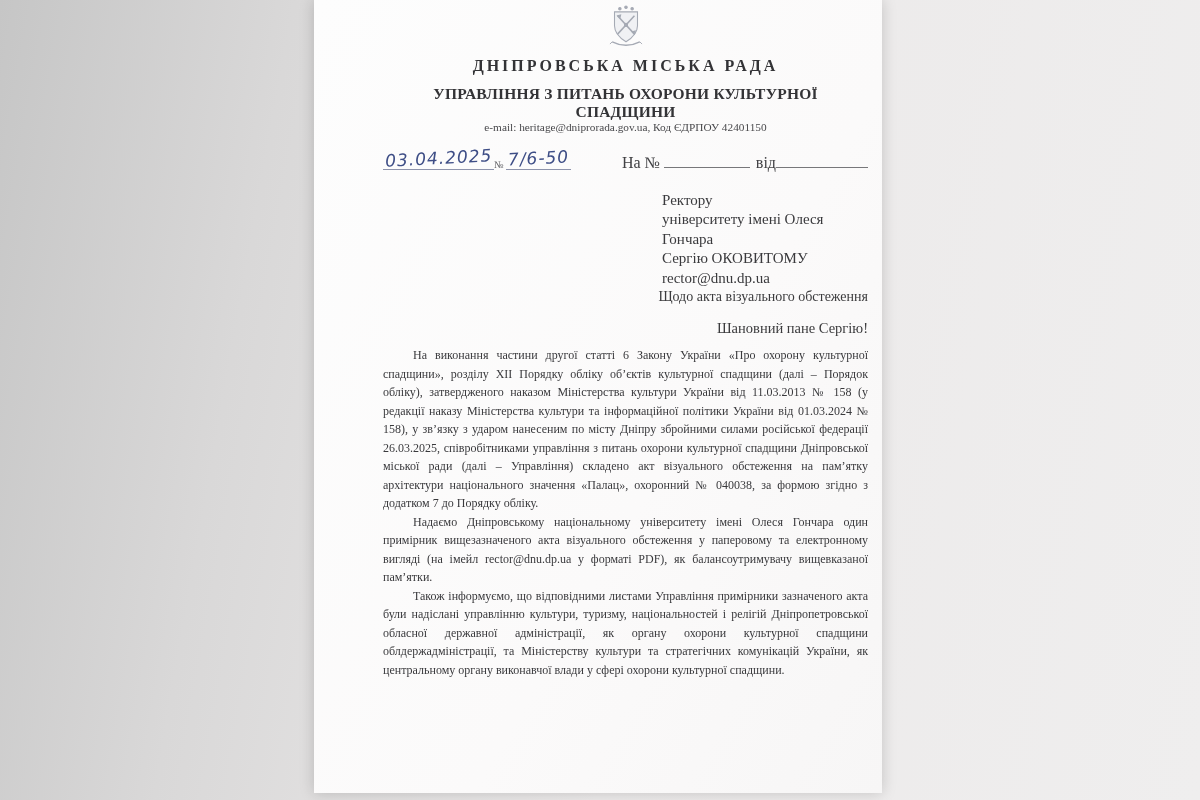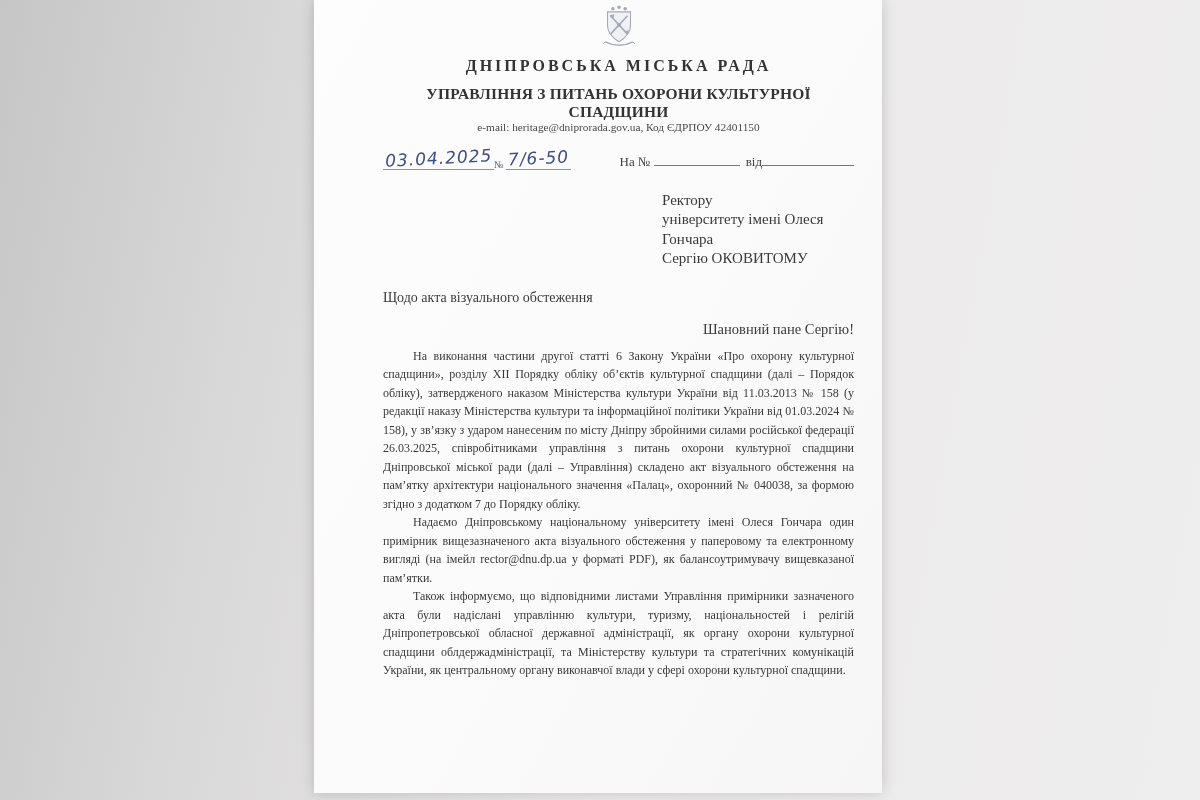--- a/index.html
+++ b/index.html
@@ -7,44 +7,44 @@
     width:1200px;height:800px;overflow:hidden;
     background:linear-gradient(100deg,#c6c6c6 0%,#d9d8d8 22%,#eceaea 55%,#efeeee 100%);
     font-family:"Liberation Serif", serif;
   }
   .scene{position:relative;width:1200px;height:800px;}
   .page{
     position:absolute;left:314px;top:0;width:568px;height:793px;
     background:linear-gradient(120deg,#fdfdfd 0%,#fbfafa 60%,#f7f6f6 100%);
     box-shadow:0 0 14px rgba(0,0,0,.18);
     box-sizing:border-box;
-    padding:5px 28px 0 69px;
+    padding:5px 14px 0 69px;
     color:#3b3b3d;
     overflow:hidden;
   }
   .emblem-wrap{text-align:center;margin:0;}
   .org1{font-size:16px;font-weight:bold;letter-spacing:3px;text-align:center;color:#333336;margin-top:2px;}
   .org2{font-size:15.5px;font-weight:bold;letter-spacing:.2px;text-align:center;color:#333336;margin-top:10px;}
   .addr{font-size:11.3px;line-height:13.5px;text-align:center;color:#48484b;}
   .refrow{display:flex;margin-top:11px;height:36px;}
   .outref{width:250px;position:relative;padding-top:2px;white-space:nowrap;}
   .hw{
     font-family:"DejaVu Sans", sans-serif;font-style:italic;
     color:#3e4e86;font-size:17px;letter-spacing:1px;
     display:inline-block;transform:rotate(-3deg);
   }
   .hwline{display:inline-block;border-bottom:1.2px solid #8d93ab;padding:0 2px 1px 2px;}
   .hwline.second{margin-left:2px;}
   .numsign{font-size:10px;color:#5a5a5e;vertical-align:bottom;}
-  .inref{margin-left:auto;font-size:13px;color:#414144;padding-top:8px;white-space:nowrap;}
+  .inref{margin-left:auto;font-size:16px;color:#414144;padding-top:8px;white-space:nowrap;}
   .blank{display:inline-block;height:11px;border-bottom:1px solid #77777a;}
   .blank.b1{width:86px;margin-right:6px;}
   .blank.b2{width:92px;}
   .recipient{margin-left:279px;margin-top:9px;font-size:15px;line-height:19.5px;color:#3a3a3d;}
-  .subject{margin-top:21px;font-size:14px;}
+  .subject{margin-top:1px;font-size:14px;text-align:right;}
   .salutation{text-align:right;margin-top:15px;margin-bottom:9px;font-size:14.5px;}
   .para{margin:0;font-size:12px;line-height:18.5px;text-align:justify;text-indent:30px;color:#39393c;}
   .attachments{margin-top:19px;font-size:14px;}
 </style>
 </head>
 <body>
 
 <div class="scene">
   <div class="page">
 
@@ -76,20 +76,21 @@
       <div class="inref">
         <span>На №</span>
         <span class="blank b1"></span><span>від</span><span class="blank b2"></span>
       </div>
     </div>
 
     <div class="recipient">
       <div>Ректору</div>
       <div>університету імені Олеся Гончара</div>
       <div>Сергію ОКОВИТОМУ</div>
+      <div>rector@dnu.dp.ua</div>
     </div>
 
     <div class="subject">Щодо акта візуального обстеження</div>
 
     <div class="salutation">Шановний пане Сергію!</div>
 
     <p class="para">На виконання частини другої статті 6 Закону України «Про охорону культурної спадщини», розділу XII Порядку обліку об’єктів культурної спадщини (далі – Порядок обліку), затвердженого наказом Міністерства культури України від 11.03.2013 № 158 (у редакції наказу Міністерства культури та інформаційної політики України від 01.03.2024 № 158), у зв’язку з ударом нанесеним по місту Дніпру збройними силами російської федерації 26.03.2025, співробітниками управління з питань охорони культурної спадщини Дніпровської міської ради (далі – Управління) складено акт візуального обстеження на пам’ятку архітектури національного значення «Палац», охоронний № 040038, за формою згідно з додатком 7 до Порядку обліку.</p>
     <p class="para">Надаємо Дніпровському національному університету імені Олеся Гончара один примірник вищезазначеного акта візуального обстеження у паперовому та електронному вигляді (на імейл rector@dnu.dp.ua у форматі PDF), як балансоутримувачу вищевказаної пам’ятки.</p>
     <p class="para">Також інформуємо, що відповідними листами Управління примірники зазначеного акта були надіслані управлінню культури, туризму, національностей і релігій Дніпропетровської обласної державної адміністрації, як органу охорони культурної спадщини облдержадміністрації, та Міністерству культури та стратегічних комунікацій України, як центральному органу виконавчої влади у сфері охорони культурної спадщини.</p>
 

